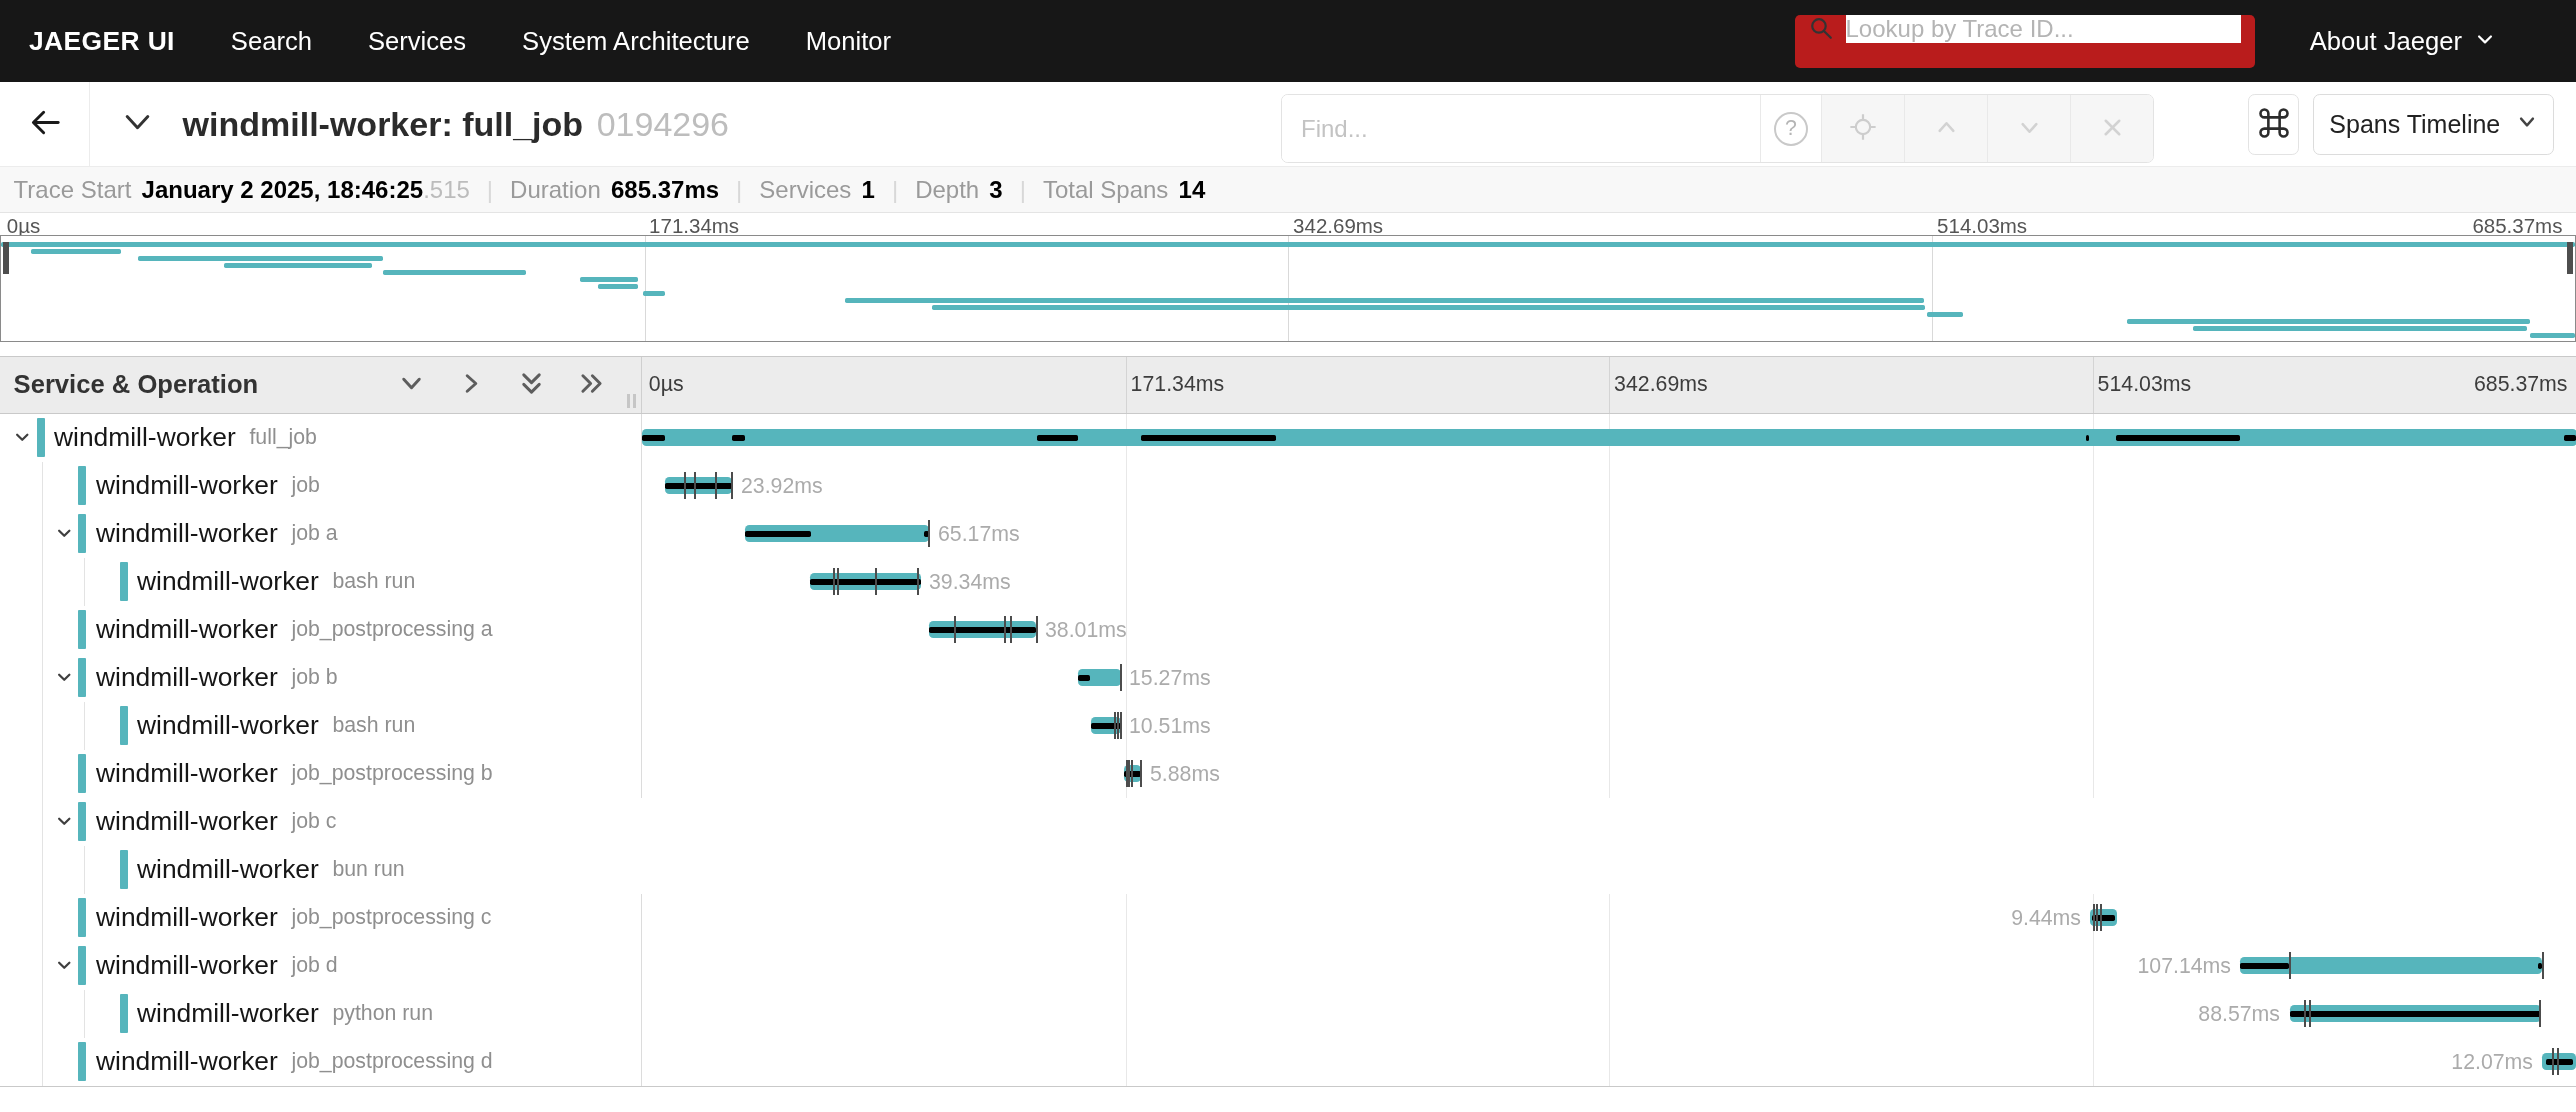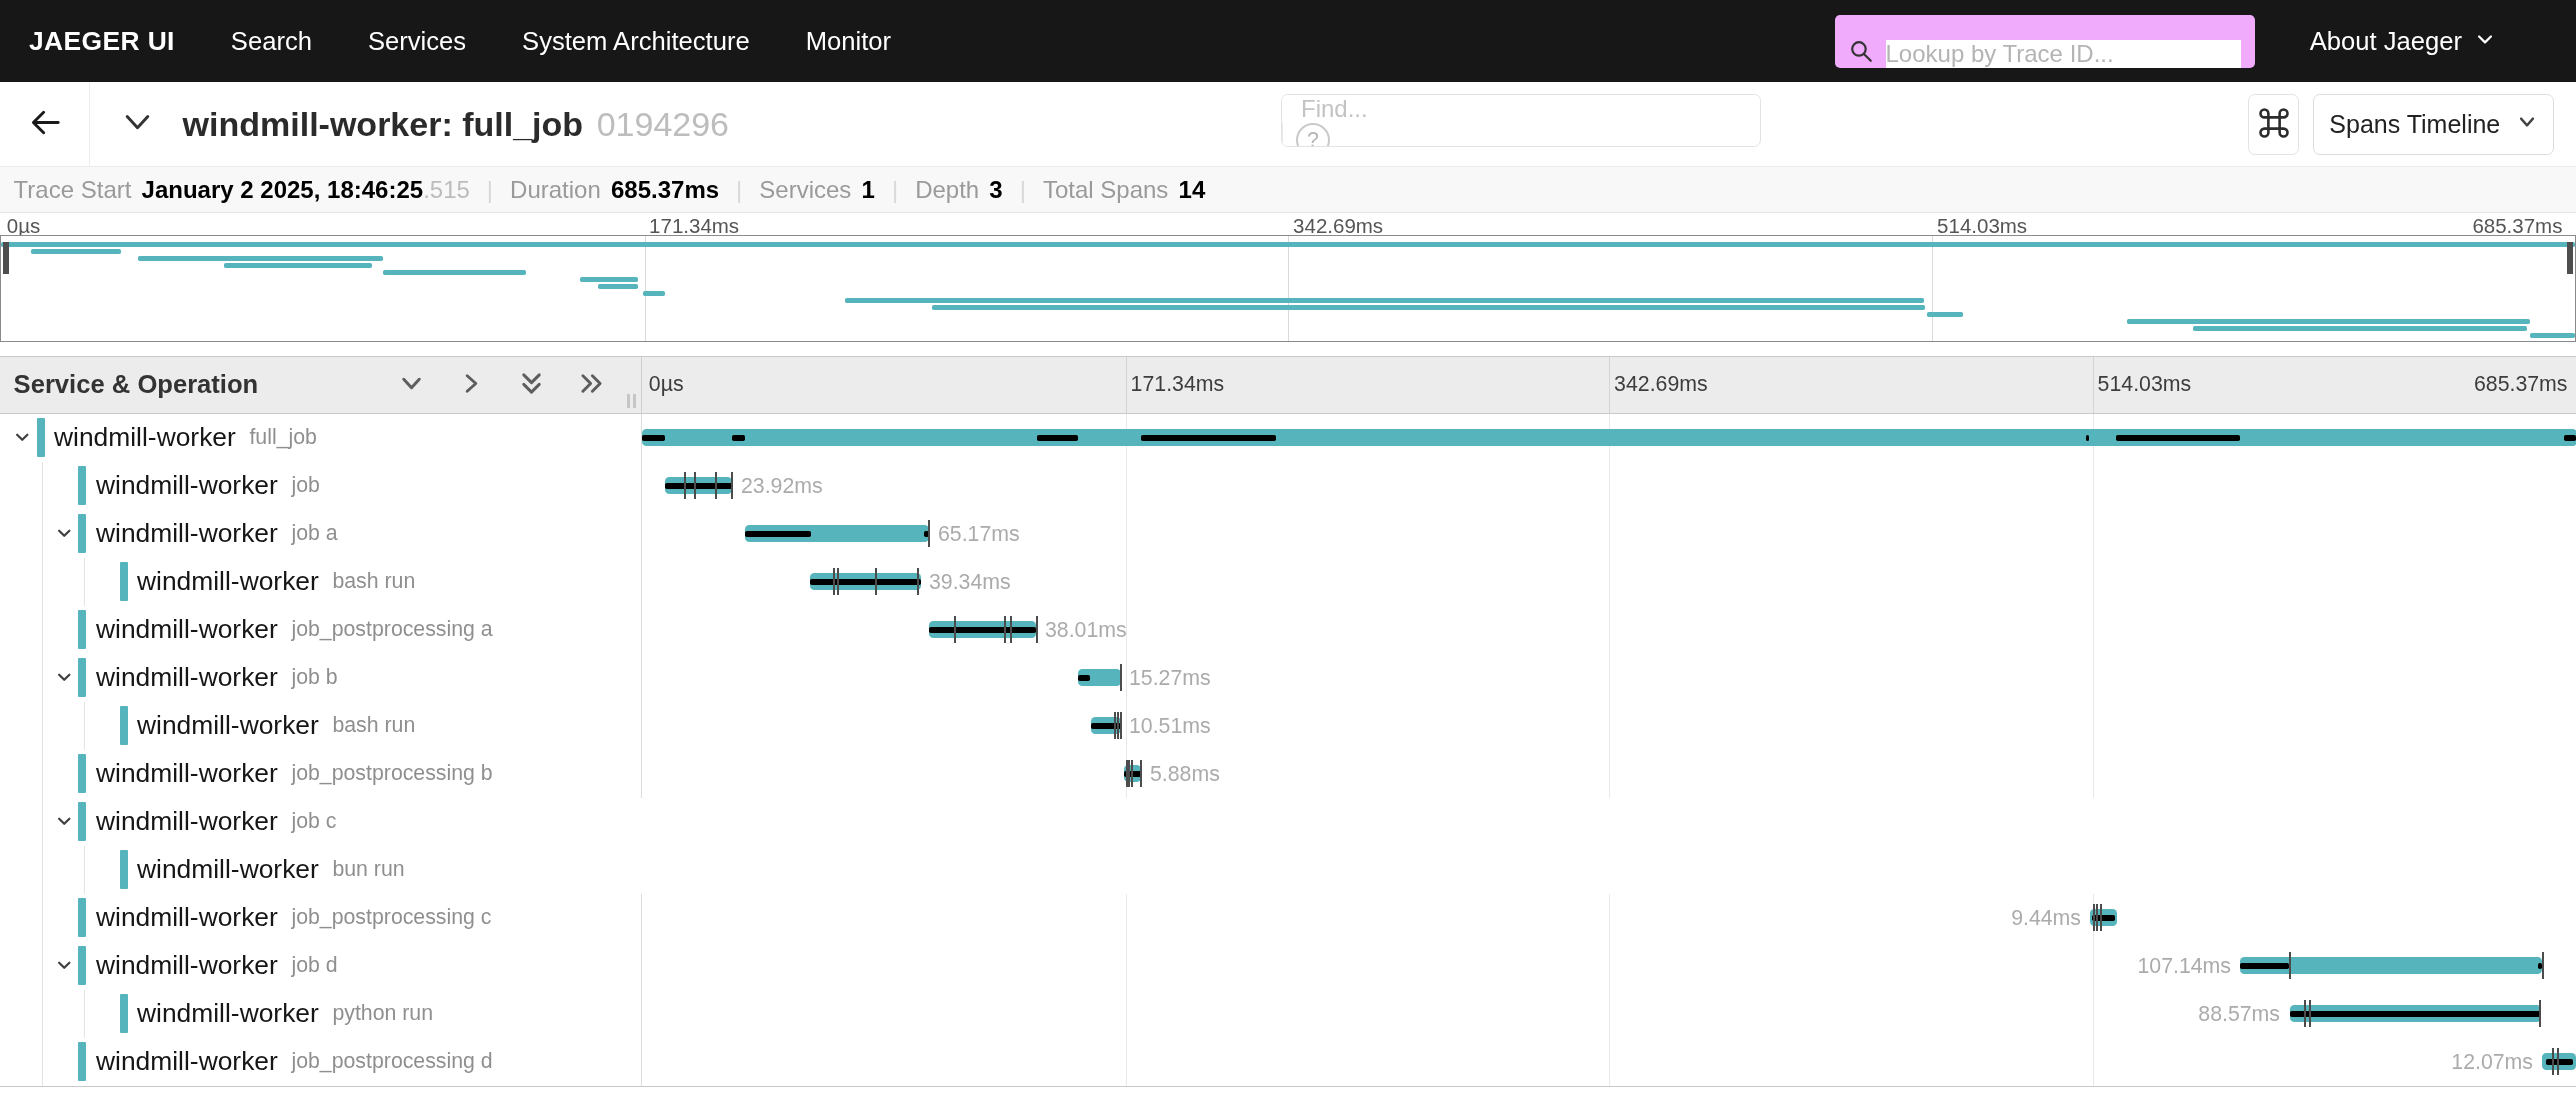--- a/index.html
+++ b/index.html
@@ -3,37 +3,37 @@
 <meta charset="utf-8">
 <style>
   * { box-sizing: border-box; margin: 0; padding: 0; }
   html,body { width:2576px; height:1112px; background:#fff; overflow:hidden;
     font-family:"Liberation Sans","DejaVu Sans",sans-serif; }
 
   
   .nav { height:82px; background:#171717; display:flex; align-items:center; }
   .brand { color:#fff; font-size:26.4px; font-weight:700; margin-left:29px; letter-spacing:0.4px; }
   .navitem { color:#fff; font-size:25.6px; margin-left:56px; cursor:pointer; }
-  .nav-search { margin-left:auto; width:420px; height:53px; background:#f0abfc; border-radius:5.1px;
-    display:flex; align-items:flex-end; padding:0 13.6px; }
+  .nav-search { margin-left:auto; width:460px; height:53px; background:#b91c1c; border-radius:5.1px;
+    display:flex; align-items:flex-start; padding:0 13.6px; }
   .nav-search input { border:none; outline:none; font-size:24px; width:100%; margin-left:10.2px;
     font-family:inherit; color:#333; }
   .nav-search input::placeholder { color:#b4b4b4; }
   .about { color:#fff; font-size:25.6px; margin-left:55px; margin-right:80px; display:flex; align-items:center; gap:12px; cursor:pointer;}
 
   
   .thead { height:85px; background:#fff; display:flex; align-items:center; position:relative;
     border-bottom:0.9px solid #ececec; }
   .backbtn { width:90px; height:100%; display:flex; align-items:center; justify-content:center;
     border-right:0.9px solid #ececec; cursor:pointer; }
   .tchev { margin-left:25.6px; cursor:pointer; display:flex; align-items:center; }
   .ttl { font-size:34px; font-weight:600; color:#2b2b2b; margin-left:24px; }
   .tid { font-size:34px; font-weight:400; color:#bdbdbd; margin-left:13.6px; }
-  .findwrap { position:absolute; left:1281px; top:12px; height:53px; display:flex; align-items:stretch;
-    border:1.7px solid #e3e3e3; border-radius:6.8px; overflow:hidden; background:#fff;flex-direction:column; }
+  .findwrap { position:absolute; left:1281px; top:12px; height:69px; display:flex; align-items:stretch;
+    border:1.7px solid #e3e3e3; border-radius:6.8px; overflow:hidden; background:#fff; }
   .findwrap input { border:none; outline:none; width:478px; padding:0 19px; font-size:24px; font-family:inherit; color:#444;}
   .findwrap input::placeholder { color:#c3c3c3; }
   .fseg { width:61px; display:flex; align-items:center; justify-content:center; border-left:1.7px solid #e9e9e9; background:#fff; cursor:pointer;}
   .fseg.gray { background:#f6f6f6; width:83px; }
   .helpcirc { width:34px; height:34px; border:2.1px solid #c9c9c9; border-radius:50%; color:#b5b5b5;
     font-size:21.3px; display:flex; align-items:center; justify-content:center; }
   .cmdbtn { position:absolute; left:2248px; top:12px; width:51px; height:61px; border:1.7px solid #e3e3e3;
     border-radius:6.8px; background:#fff; display:flex; align-items:center; justify-content:center; cursor:pointer;}
   .viewbtn { position:absolute; left:2313px; top:12px; width:241px; height:61px; border:1.7px solid #dcdcdc;
     border-radius:6.8px; background:#fff; display:flex; align-items:center; justify-content:center; gap:15.4px;

